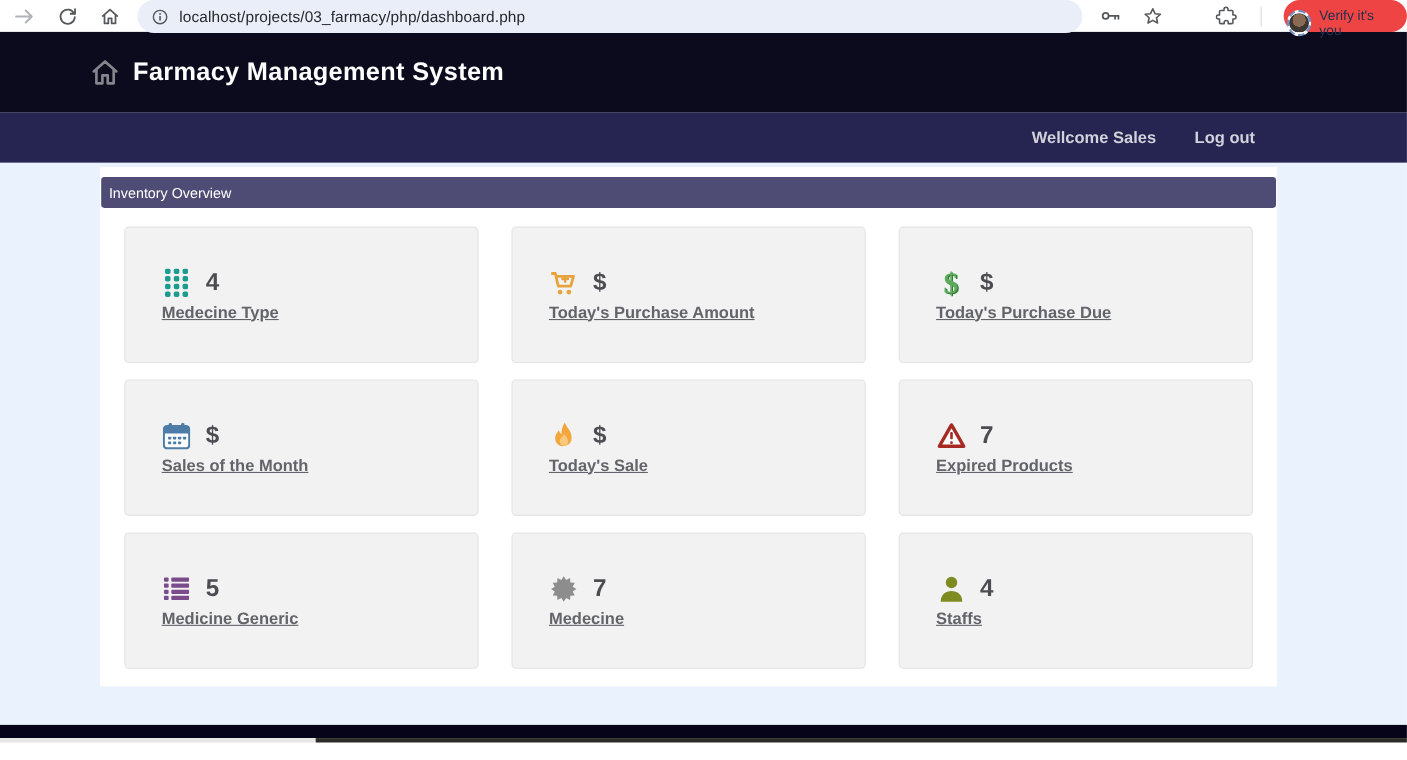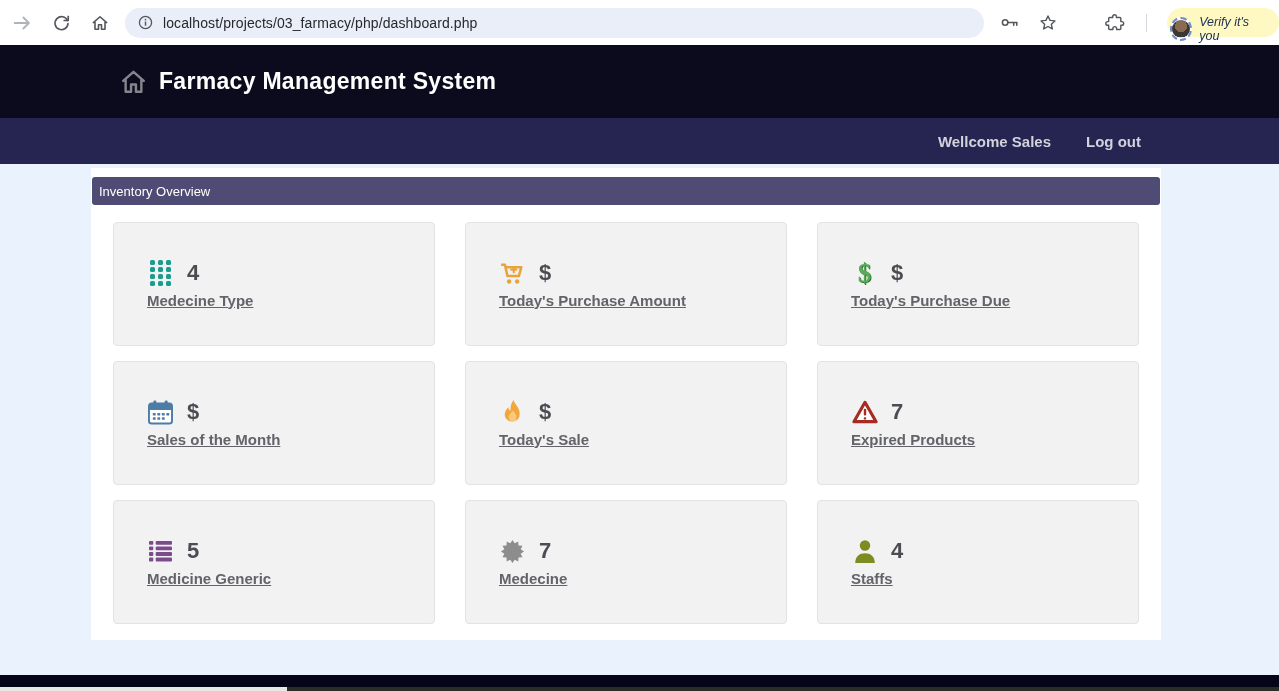--- a/index.html
+++ b/index.html
@@ -1,38 +1,38 @@
 <!DOCTYPE html>
 <html><head>
 <meta charset="utf-8">
 <style>
   * { margin:0; padding:0; box-sizing:border-box; }
   html,body { width:1279px; height:691px; overflow:hidden;
               font-family:"Liberation Sans", sans-serif; background:#fff; }
 
   
-  .chrome { height:45px; background:#ffffff; display:flex; align-items:center; }
+  .chrome { height:29px; background:#ffffff; display:flex; }
   .chrome-btns { display:flex; align-items:center; gap:15px; margin-left:10px; }
   .chrome-btn { width:24px; height:24px; display:flex; align-items:center; justify-content:center; cursor:pointer; }
   .url-pill { margin-left:13px; width:905px; height:30px; border-radius:15px;
               background:#e9eef8; display:flex; align-items:center; padding:0 12px; gap:9px; }
   .url-text { font-size:14px; color:#26282b; letter-spacing:.1px; }
   .chrome-right { display:flex; align-items:center; margin-left:14px; gap:17px; }
   .divider-v { width:1px; height:18px; background:#d4d7dc; margin:0 3px; }
-  .profile-pill { height:29px; background:#fef9c3; border-radius:15px; display:flex;
-                  align-items:center; gap:7px; padding:16px 13px 3px 3px; cursor:pointer;font-style:italic; }
+  .profile-pill { height:29px; background:#ef4444; border-radius:15px; display:flex;
+                  align-items:center; gap:7px; padding:16px 13px 3px 3px; cursor:pointer; }
   .avatar-ring { width:24px; height:24px; border-radius:50%; border:2px dashed #6f8fc9;
                  display:flex; align-items:center; justify-content:center; background:#fff; }
   .avatar { width:18px; height:18px; border-radius:50%;
             background:radial-gradient(circle at 50% 35%, #8a6a52 0 40%, #3d3732 41% 75%, #e8e4df 76%); }
   .profile-label { font-size:12.5px; color:#20314f; }
 
   
   .site-header { height:73px; background:#0c0b1e; display:flex; align-items:center;
-                 gap:11px; padding-left:119px; }
+                 gap:11px; padding-left:81px; }
   .site-title { color:#ffffff; font-size:23px; font-weight:bold; letter-spacing:.3px; }
 
   
   .nav { height:46px; background:#262450; display:flex; align-items:center;
          padding:0 138px 0 90px; }
   .nav-left, .nav-right { display:flex; align-items:center; gap:35px; }
   .nav-right { margin-left:auto; }
   .nav-item { color:#d2d2dc; font-size:15px; font-weight:bold; cursor:pointer; white-space:nowrap; }
 
   

